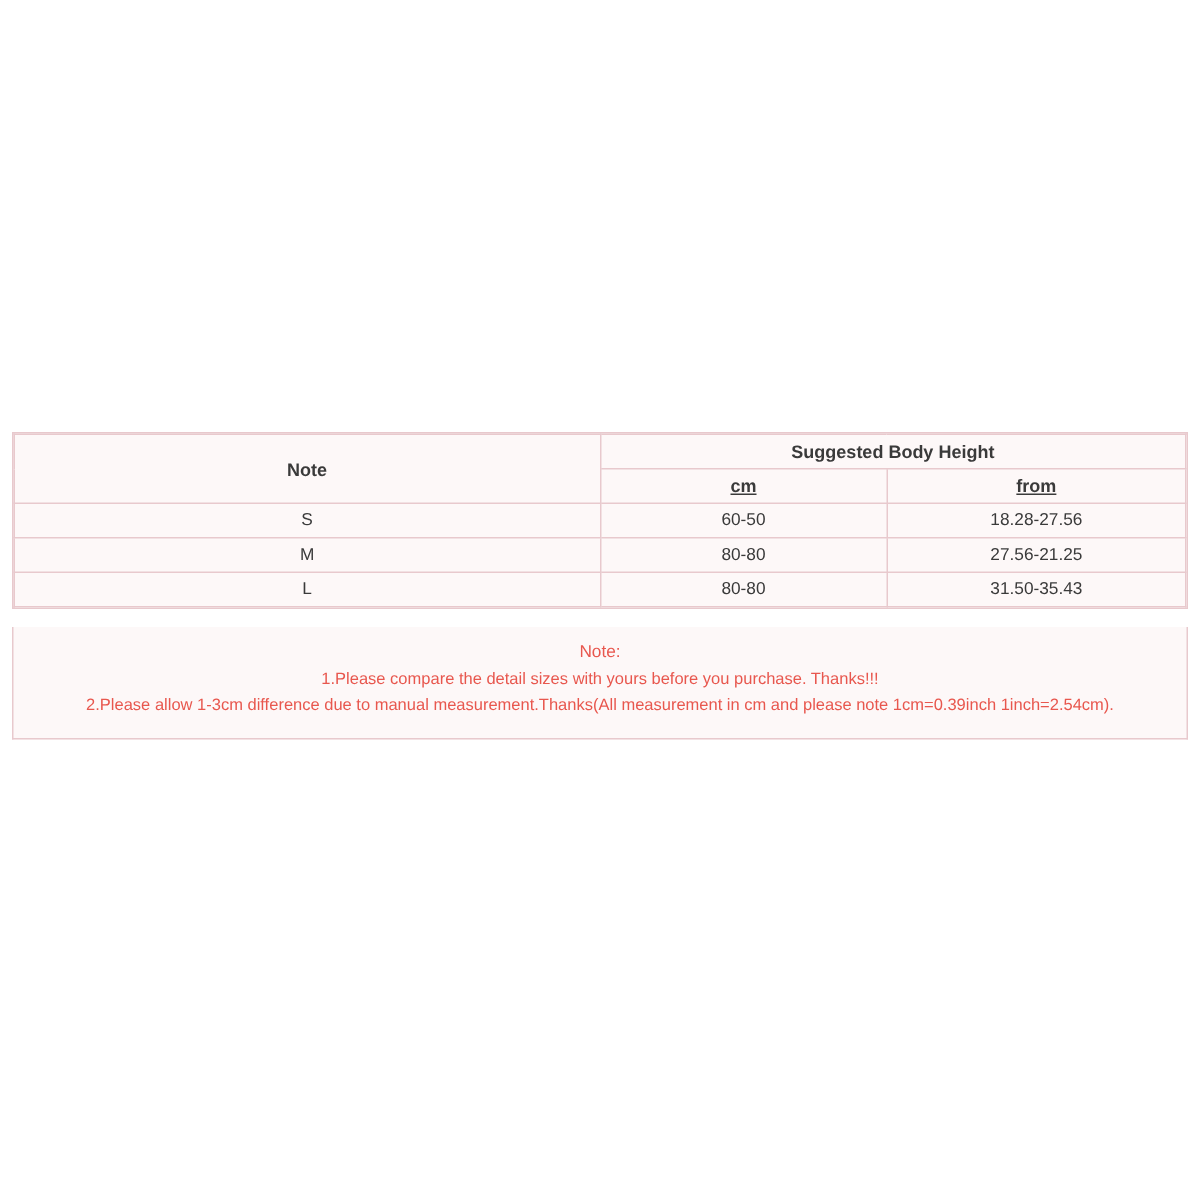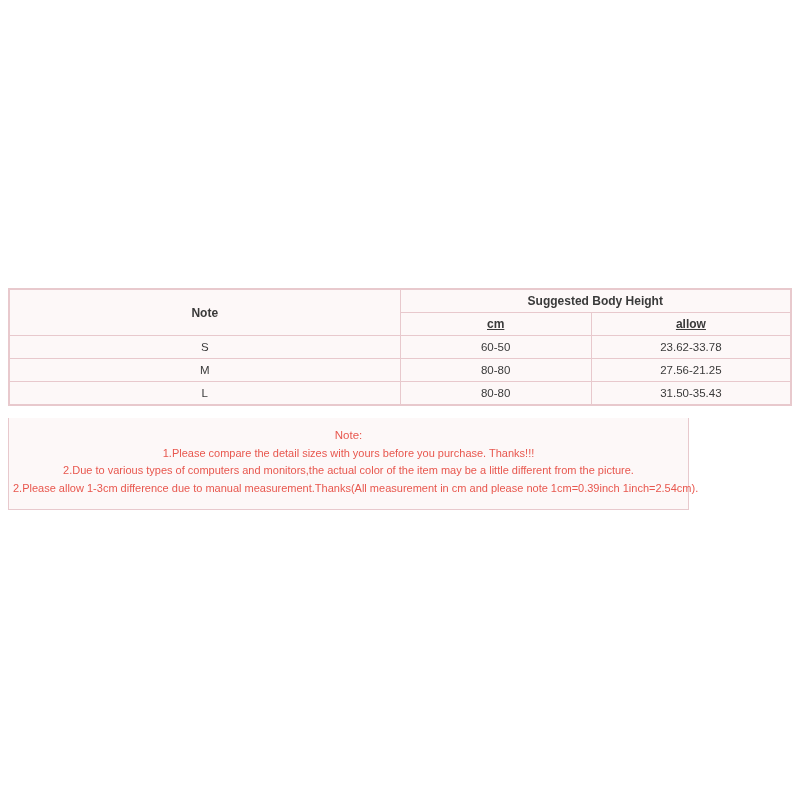--- a/index.html
+++ b/index.html
@@ -54,21 +54,21 @@
     font-weight: bold;
   }
   .row-h1 td, .row-h1 th { height: 30px; }
   .row-h2 td, .row-h2 th { height: 28px; text-decoration: underline; }
   .row-data td { height: 22px; }
 
   .notes {
     position: absolute;
     left: 8px;
     top: 418px;
-    width: 681px;
+    width: 784px;
     box-sizing: border-box;
     border: 1px solid #e8c9cd;
     border-top: none;
     background: #fdf8f8;
     padding: 9px 4px 12px 4px;
     text-align: center;
   }
   .note-line {
     color: #e8574e;
     font-size: 11px;
@@ -93,41 +93,40 @@
         <col class="col-cm">
         <col class="col-inch">
       </colgroup>
       <tbody>
         <tr class="row-h1">
           <th class="cell-size-header" rowspan="2">Note</th>
           <th colspan="2">Suggested Body Height</th>
         </tr>
         <tr class="row-h2">
           <th>cm</th>
-          <th>allow</th>
+          <th>from</th>
         </tr>
         <tr class="row-data">
           <td>S</td>
           <td>60-50</td>
-          <td>23.62-33.78</td>
+          <td>18.28-27.56</td>
         </tr>
         <tr class="row-data">
           <td>M</td>
           <td>80-80</td>
           <td>27.56-21.25</td>
         </tr>
         <tr class="row-data">
           <td>L</td>
           <td>80-80</td>
           <td>31.50-35.43</td>
         </tr>
       </tbody>
     </table>
   </div>
 
   <div class="notes">
     <div class="note-title">Note:</div>
     <div class="note-line">1.Please compare the detail sizes with yours before you purchase. Thanks!!!</div>
-    <div class="note-line">2.Due to various types of computers and monitors,the actual color of the item may be a little different from the picture.</div>
     <div class="note-line">2.Please allow 1-3cm difference due to manual measurement.Thanks(All measurement in cm and please note 1cm=0.39inch 1inch=2.54cm).</div>
   </div>
 
 </div>
 
 </body></html>

